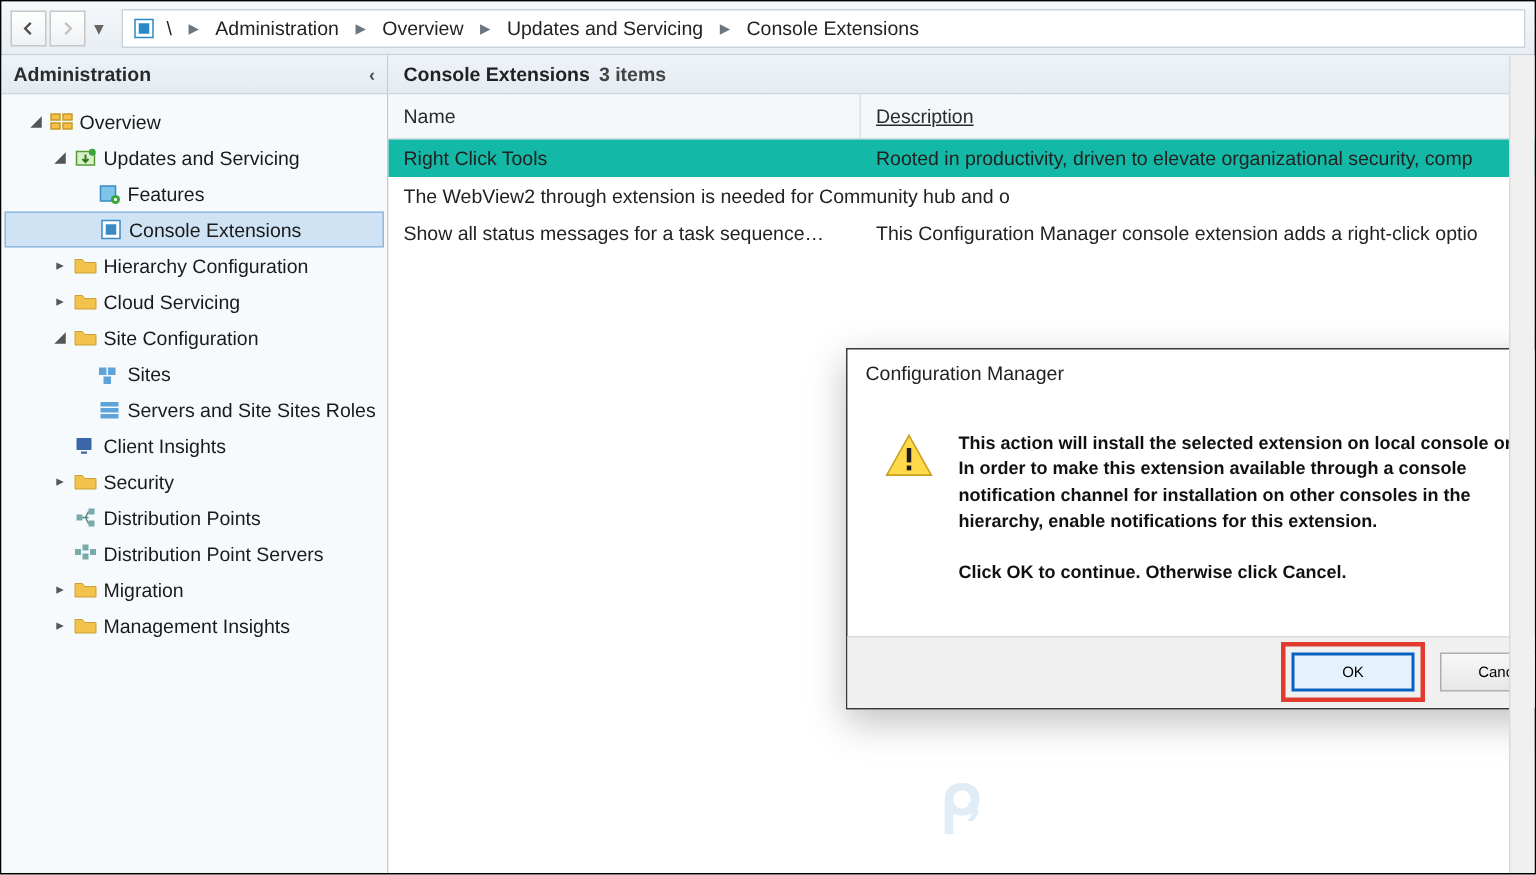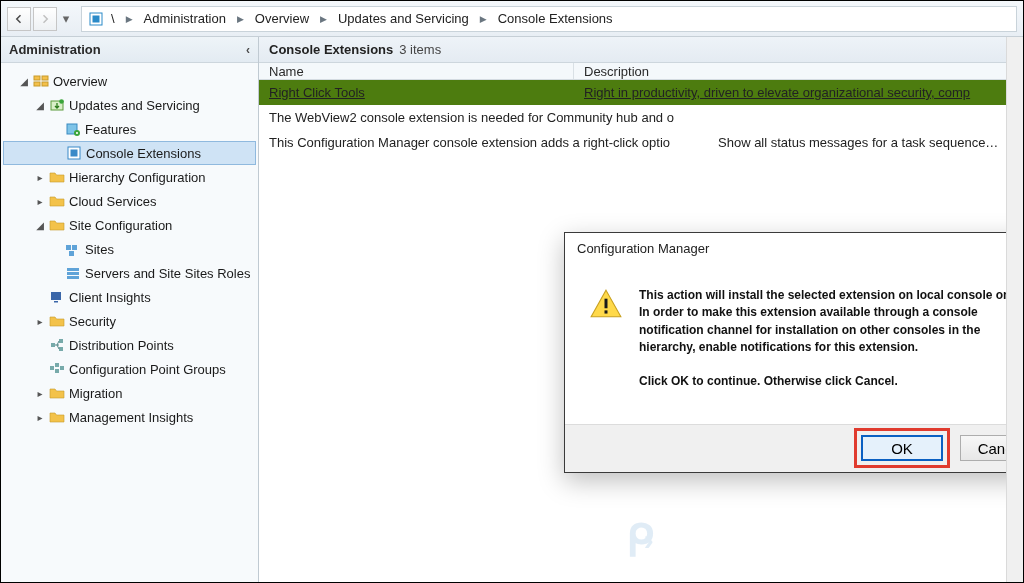--- a/index.html
+++ b/index.html
@@ -26,46 +26,46 @@
     .tnode.selected { background:#cfe3f5; border:1px solid #8fb9de; }
     .arrow { width:14px; display:inline-flex; justify-content:center; color:#555; font-size:10px;}
     .arrow.empty { visibility:hidden; }
     .ticon { width:16px; height:16px; margin:0 4px 0 2px; display:inline-flex; align-items:center; justify-content:center; }
     .tlabel { color:#1a1a1a; }
     .ind-1 { padding-left:14px; } .ind-2 { padding-left:30px; } .ind-3 { padding-left:46px; }
 
     .content { flex:1; display:flex; flex-direction:column; background:#fff; position:relative; }
     .content-hdr { height:26px; background:linear-gradient(#eef3f8,#e4ebf2); border-bottom:1px solid #cdd6dd; display:flex; align-items:center; padding:0 10px; }
     .content-hdr .title { font-weight:600; }
-    .content-hdr .count { margin-left:6px; color:#444; }
-    .cols { display:flex; height:17px; background:#f4f8fb; border-bottom:1px solid #d4dbe1; }
+    .content-hdr .count { margin-left:6px; color:#444;font-weight:bold; }
+    .cols { display:flex; height:30px; background:#f4f8fb; border-bottom:1px solid #d4dbe1; }
     .col { display:flex; align-items:center; padding:0 10px; color:#2a2a2a; border-right:1px solid #e2e8ec00; }
     .col.name { width:315px; border-right:1px solid #d9e0e5; }
-    .col.desc { flex:1; }
+    .col.desc { flex:1;text-decoration:underline; }
     .rows { }
     .row { display:flex; height:25px; align-items:center; }
-    .row.selected { background:#4d7c0f;text-decoration:underline; }
+    .row.selected { background:#14b8a6; }
     .row .cell { padding:0 10px; white-space:nowrap; overflow:hidden; text-overflow:ellipsis; }
     .row .cell.n { width:315px; }
     .row .cell.d { flex:1; }
 
     
     .watermark { position:absolute; left:50%; bottom:16px; transform:translateX(-50%); opacity:.15; font-size:44px; font-weight:700; color:#3a84c5; letter-spacing:-4px; pointer-events:none;}
     .watermark span { display:inline-block; }
 
     
     .dialog { position:absolute; left:305px; top:195px; width:493px; background:#fff; border:1px solid #3a3a3a; box-shadow:0 8px 24px rgba(0,0,0,.25); }
     .dlg-title { height:30px; display:flex; align-items:center; justify-content:space-between; padding:0 6px 0 12px; font-size:13px; }
     .dlg-close { width:34px; height:24px; display:flex; align-items:center; justify-content:center; cursor:pointer; }
     .dlg-body { padding:24px 24px 18px 24px; display:flex; gap:16px; }
     .warn-icon { width:34px; height:34px; flex-shrink:0; }
     .dlg-text { font-size:12px; color:#111; line-height:1.45; font-weight:600; }
     .dlg-text p { margin-bottom:16px; }
     .dlg-actions { height:48px; background:#f0f0f0; border-top:1px solid #dcdcdc; display:flex; align-items:center; justify-content:flex-end; padding:0 14px; gap:10px; }
-    .dlg-btn { min-width:82px; height:26px; background:linear-gradient(#f7f7f7,#e7e7e7); border:1px solid #adadad; cursor:pointer; font-size:15px; }
+    .dlg-btn { min-width:82px; height:26px; background:linear-gradient(#f7f7f7,#e7e7e7); border:1px solid #adadad; cursor:pointer; font-size:10px; }
     .ok-highlight { display:inline-flex; padding:4px; border:3px solid #e03b2e; }
     .dlg-btn.ok { border:2px solid #0a60c2; background:#e5f1fb; }
 
     .folder-svg { fill:#f3c24a; stroke:#c79a2a; stroke-width:.6;}
 
     .right-scroll { position:absolute; right:0; top:36px; width:17px; bottom:0; background:#f0f0f0; border-left:1px solid #dadada; }
   </style>
 </head>
 <body>
 
@@ -166,21 +166,21 @@
         <span class="tlabel">Hierarchy Configuration</span>
       </div>
 
       <div class="tnode ind-2">
         <span class="arrow">▸</span>
         <span class="ticon">
             <svg viewBox="0 0 16 16">
               <path class="folder-svg" d="M1 4h5l1.5 2H15v7H1z"></path>
             </svg>
           </span>
-        <span class="tlabel">Cloud Services</span>
+        <span class="tlabel">Cloud Servicing</span>
       </div>
 
       <div class="tnode ind-2">
         <span class="arrow">◢</span>
         <span class="ticon">
             <svg viewBox="0 0 16 16">
               <path class="folder-svg" d="M1 4h5l1.5 2H15v7H1z"></path>
             </svg>
           </span>
         <span class="tlabel">Site Configuration</span>
@@ -247,21 +247,21 @@
       <div class="tnode ind-2">
         <span class="arrow empty">▸</span>
         <span class="ticon">
             <svg viewBox="0 0 16 16">
               <rect x="1" y="5" width="4" height="4" fill="#7aa"></rect>
               <rect x="6" y="2" width="4" height="4" fill="#7aa"></rect>
               <rect x="6" y="8" width="4" height="4" fill="#7aa"></rect>
               <rect x="11" y="5" width="4" height="4" fill="#7aa"></rect>
             </svg>
           </span>
-        <span class="tlabel">Configuration Point Groups</span>
+        <span class="tlabel">Distribution Point Servers</span>
       </div>
 
       <div class="tnode ind-2">
         <span class="arrow">▸</span>
         <span class="ticon">
             <svg viewBox="0 0 16 16">
               <path class="folder-svg" d="M1 4h5l1.5 2H15v7H1z"></path>
             </svg>
           </span>
         <span class="tlabel">Migration</span>
@@ -285,28 +285,28 @@
       <span class="title">Console Extensions</span>
       <span class="count">3 items</span>
     </div>
     <div class="cols">
       <div class="col name">Name</div>
       <div class="col desc">Description</div>
     </div>
     <div class="rows">
       <div class="row selected">
         <div class="cell n">Right Click Tools</div>
-        <div class="cell d">Right in productivity, driven to elevate organizational security, comp</div>
+        <div class="cell d">Rooted in productivity, driven to elevate organizational security, comp</div>
       </div>
       <div class="row">
-        <div class="cell d">The WebView2 console extension is needed for Community hub and o</div>
+        <div class="cell d">The WebView2 through extension is needed for Community hub and o</div>
       </div>
       <div class="row">
+        <div class="cell n">Show all status messages for a task sequence…</div>
         <div class="cell d">This Configuration Manager console extension adds a right-click optio</div>
-        <div class="cell n">Show all status messages for a task sequence…</div>
       </div>
     </div>
 
     <div class="watermark"><span>ᑭ</span><span style="font-size:30px;position:relative;top:-6px;left:-6px;">›</span></div>
 
     <div class="dialog">
       <div class="dlg-title">
         <span>Configuration Manager</span>
         <span class="dlg-close">
           

